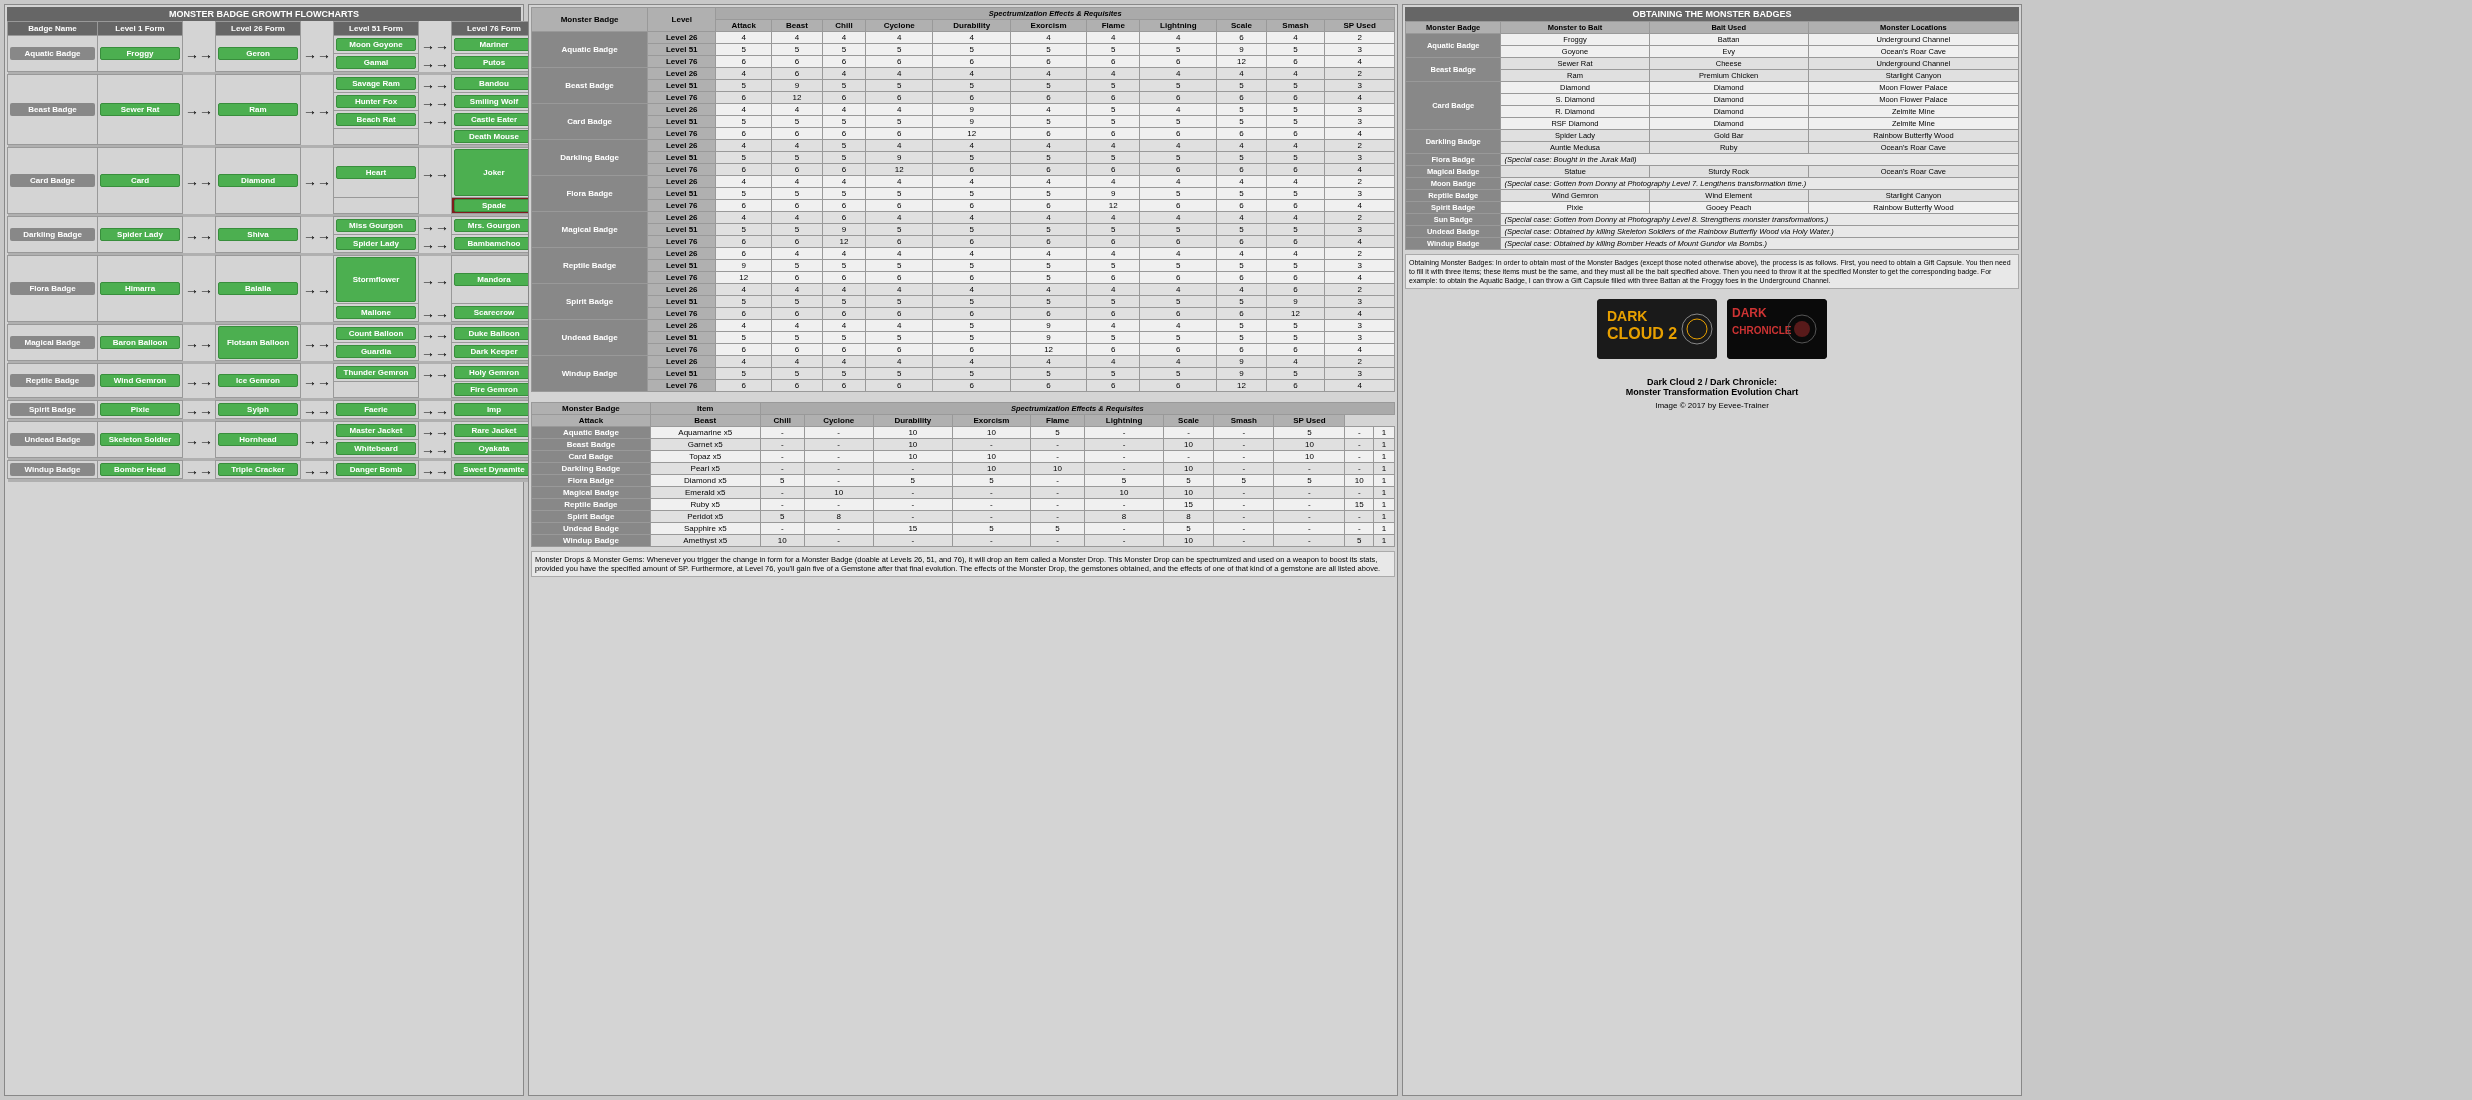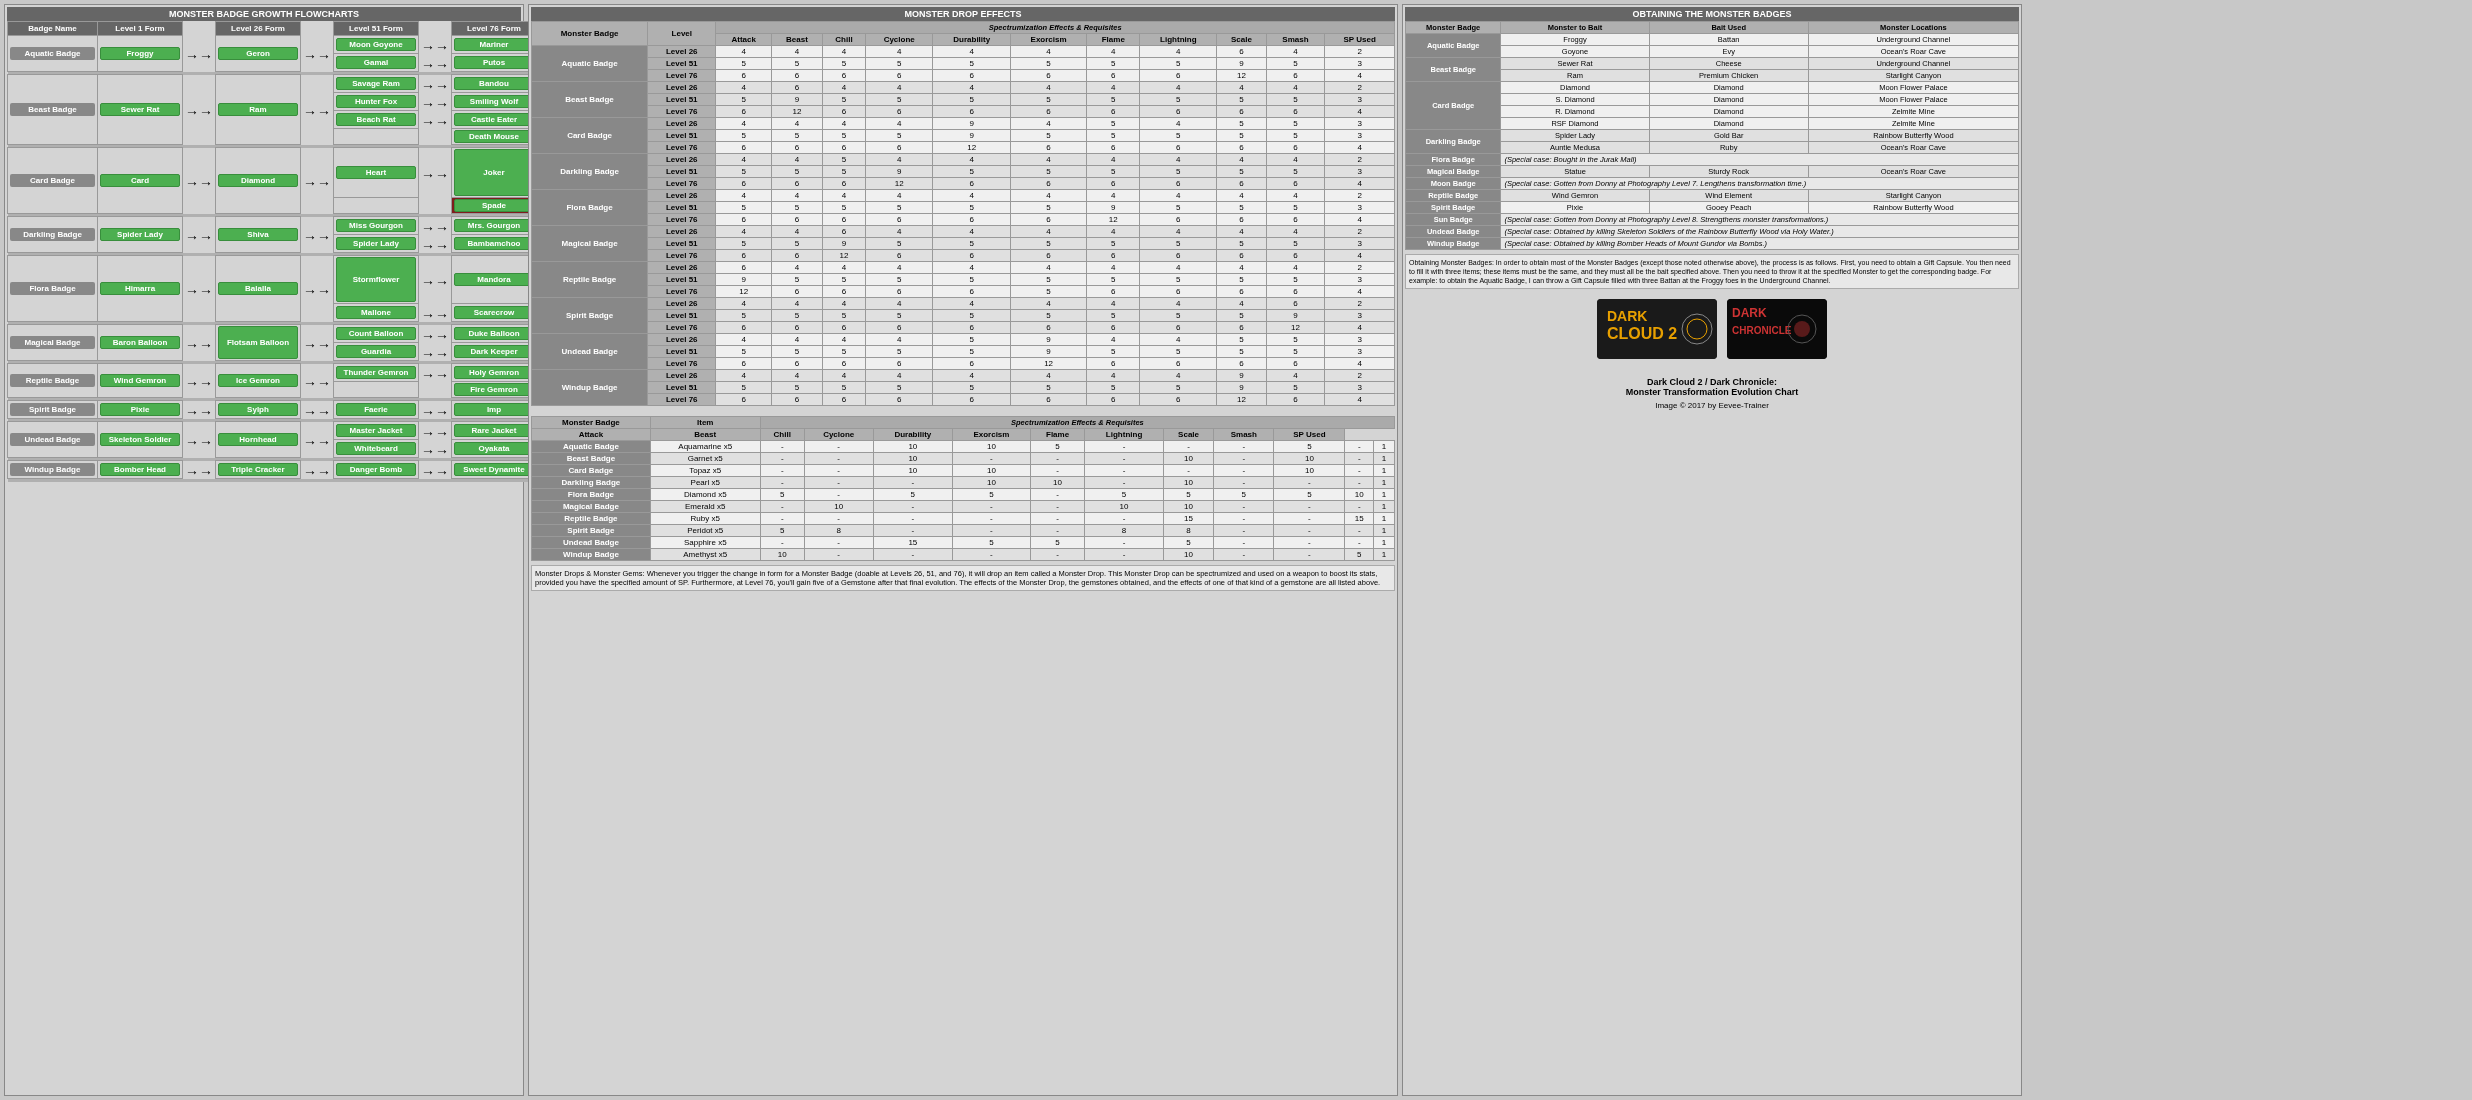--- a/index.html
+++ b/index.html
@@ -319,21 +319,20 @@
           <td style="background: rgb(212, 212, 212); border: 1px solid rgb(153, 153, 153); text-align: center; vertical-align: middle;"><span style="background:#4caf50;color:white;font-weight:bold;border:1px solid #388e3c;border-radius:2px;padding:1px 4px;display:inline-block;min-width:80px;text-align:center;font-size:8px;">Sweet Dynamite</span></td>
         </tr>
         <tr>
           <td colspan="8" style="height: 3px; background: rgb(176, 176, 176); border: none; padding: 0px;"></td>
         </tr>
       </tbody>
   </table>
 </div>
 
 <div class="panel" style="width:870px; flex-shrink:0;">
-  <div class="section-title">MONSTER DROP EFFECTS</div>
   <table id="drop-effects-table">
     <thead>
       <tr>
         <th rowspan="2">Monster Badge</th>
         <th rowspan="2">Level</th>
         <th colspan="11" class="sub-header">Spectrumization Effects &amp; Requisites</th>
       </tr>
       <tr id="drop-sub-headers">
           <th>Attack</th>
           <th>Beast</th>

